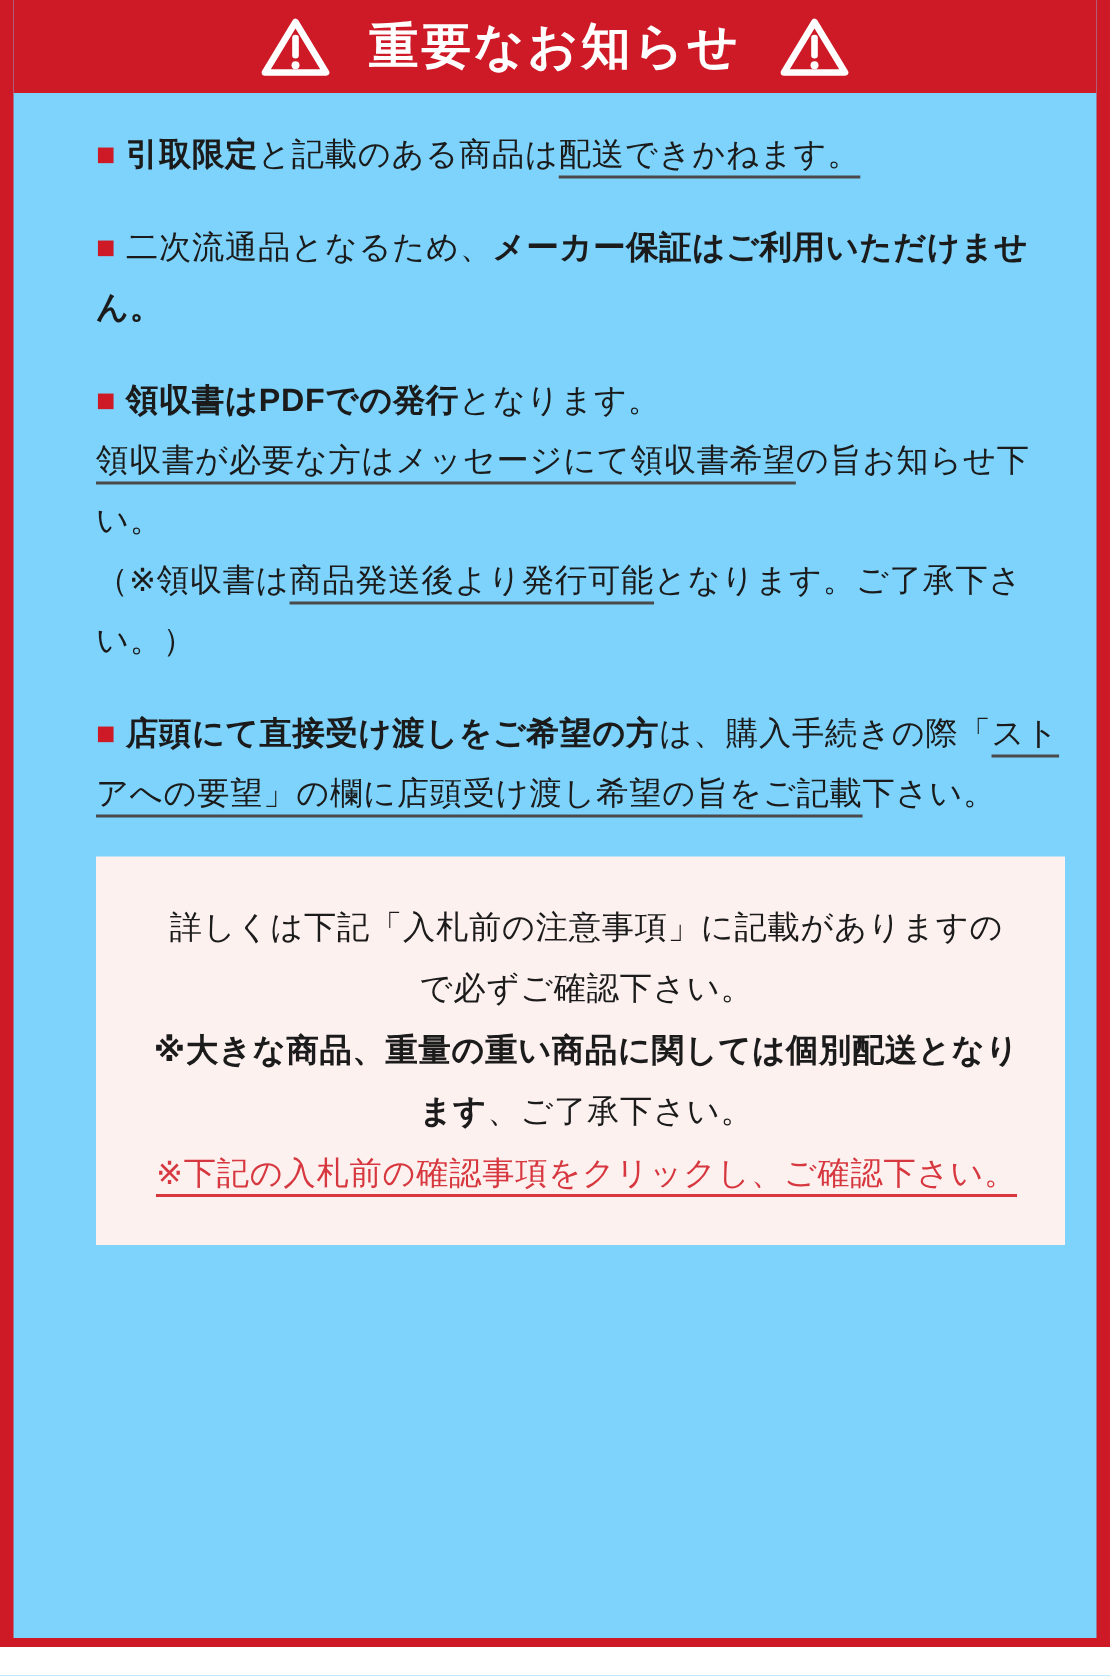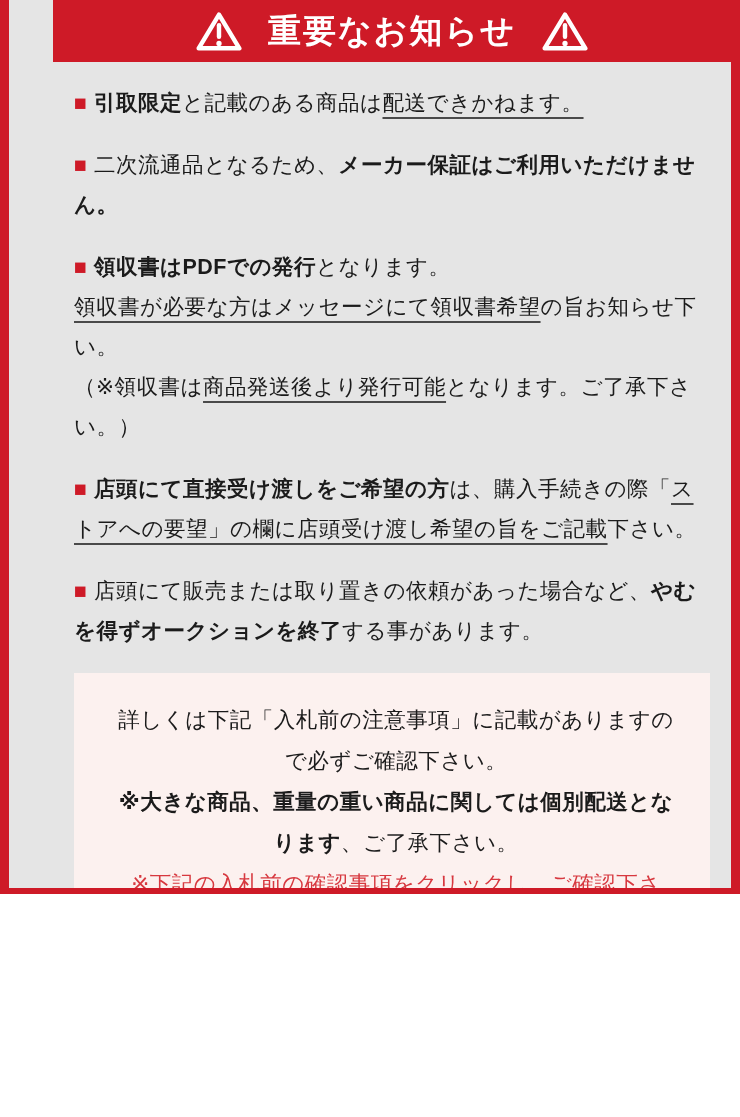--- a/index.html
+++ b/index.html
@@ -1,46 +1,45 @@
 <!DOCTYPE html>
 <html lang="ja" style="--red: #ce1a27; --pink: #fcf1ef; --text-red: #d7383f; --text: #1b1b1b; --underline: #4a4a4a;"><head>
 <meta charset="utf-8">
 <style>
   * { margin: 0; padding: 0; box-sizing: border-box; }
   html, body { background: #ffffff; }
   .page {
     position: relative;
     width: 740px;
-    height: 894px;
-    background: #e5e5e5;
+    height: 1098px;
+    background: #7dd3fc;
     border-left: 9px solid var(--red, #ce1a27);
     border-right: 9px solid var(--red, #ce1a27);
     border-bottom: 6px solid var(--red, #ce1a27);
     font-family: "Liberation Sans", "DejaVu Sans", sans-serif;
     color: var(--text, #1b1b1b);
     overflow: hidden;
-    padding-left: 44px;
   }
   .header {
     height: 62px;
     background: var(--red, #ce1a27);
     display: flex;
     align-items: center;
     justify-content: center;
     gap: 26px;
   }
   .header h1 {
     color: #ffffff;
     font-size: 33px;
     font-weight: 700;
     letter-spacing: 2px;
     white-space: nowrap;
   }
   .warn-icon { width: 46px; height: 41px; display: block; }
-  .content { padding: 21px 21px 0 21px; }
+  .content { padding: 21px 21px 0 21px; margin-left: 34px; }
   .notice {
     font-size: 21.5px;
     line-height: 40px;
     margin-bottom: 22px;
     white-space: pre-line;
     letter-spacing: 0.5px;
   }
   .b { font-weight: 700; }
   .u {
     text-decoration: underline;
@@ -83,21 +82,20 @@
     </svg>
   </div>
 
   <div class="content">
     <p class="notice"><span class="bullet">■ </span><span class="b">引取限定</span><span>と記載のある商品は</span><span class="u">配送できかねます。</span></p>
     <p class="notice"><span class="bullet">■ </span><span>二次流通品となるため、</span><span class="b">メーカー保証はご利用いただけません。</span></p>
     <p class="notice"><span class="bullet">■ </span><span class="b">領収書はPDFでの発行</span><span>となります。
 </span><span class="u">領収書が必要な方はメッセージにて領収書希望</span><span>の旨お知らせ下い。
 </span><span>（※領収書は</span><span class="u">商品発送後より発行可能</span><span>となります。ご了承下さい。）</span></p>
     <p class="notice"><span class="bullet">■ </span><span class="b">店頭にて直接受け渡しをご希望の方</span><span>は、購入手続きの際「</span><span class="u">ストアへの要望」の欄に店頭受け渡し希望の旨をご記載</span><span>下さい。</span></p>
-    <p class="notice"><span class="bullet">■ </span><span>店頭にて販売または取り置きの依頼があった場合など、</span><span class="b">やむを得ずオークションを終了</span><span>する事があります。</span></p>
 
     <div class="info-box">
       <p><span>詳しくは下記「入札前の注意事項」に記載がありますので必ずご確認下さい。</span></p>
       <p><span class="b">※大きな商品、重量の重い商品に関しては個別配送となります</span><span>、ご了承下さい。</span></p>
       <p><span class="u red">※下記の入札前の確認事項をクリックし、ご確認下さい。</span></p>
     </div>
   </div>
 
 </div>
 

